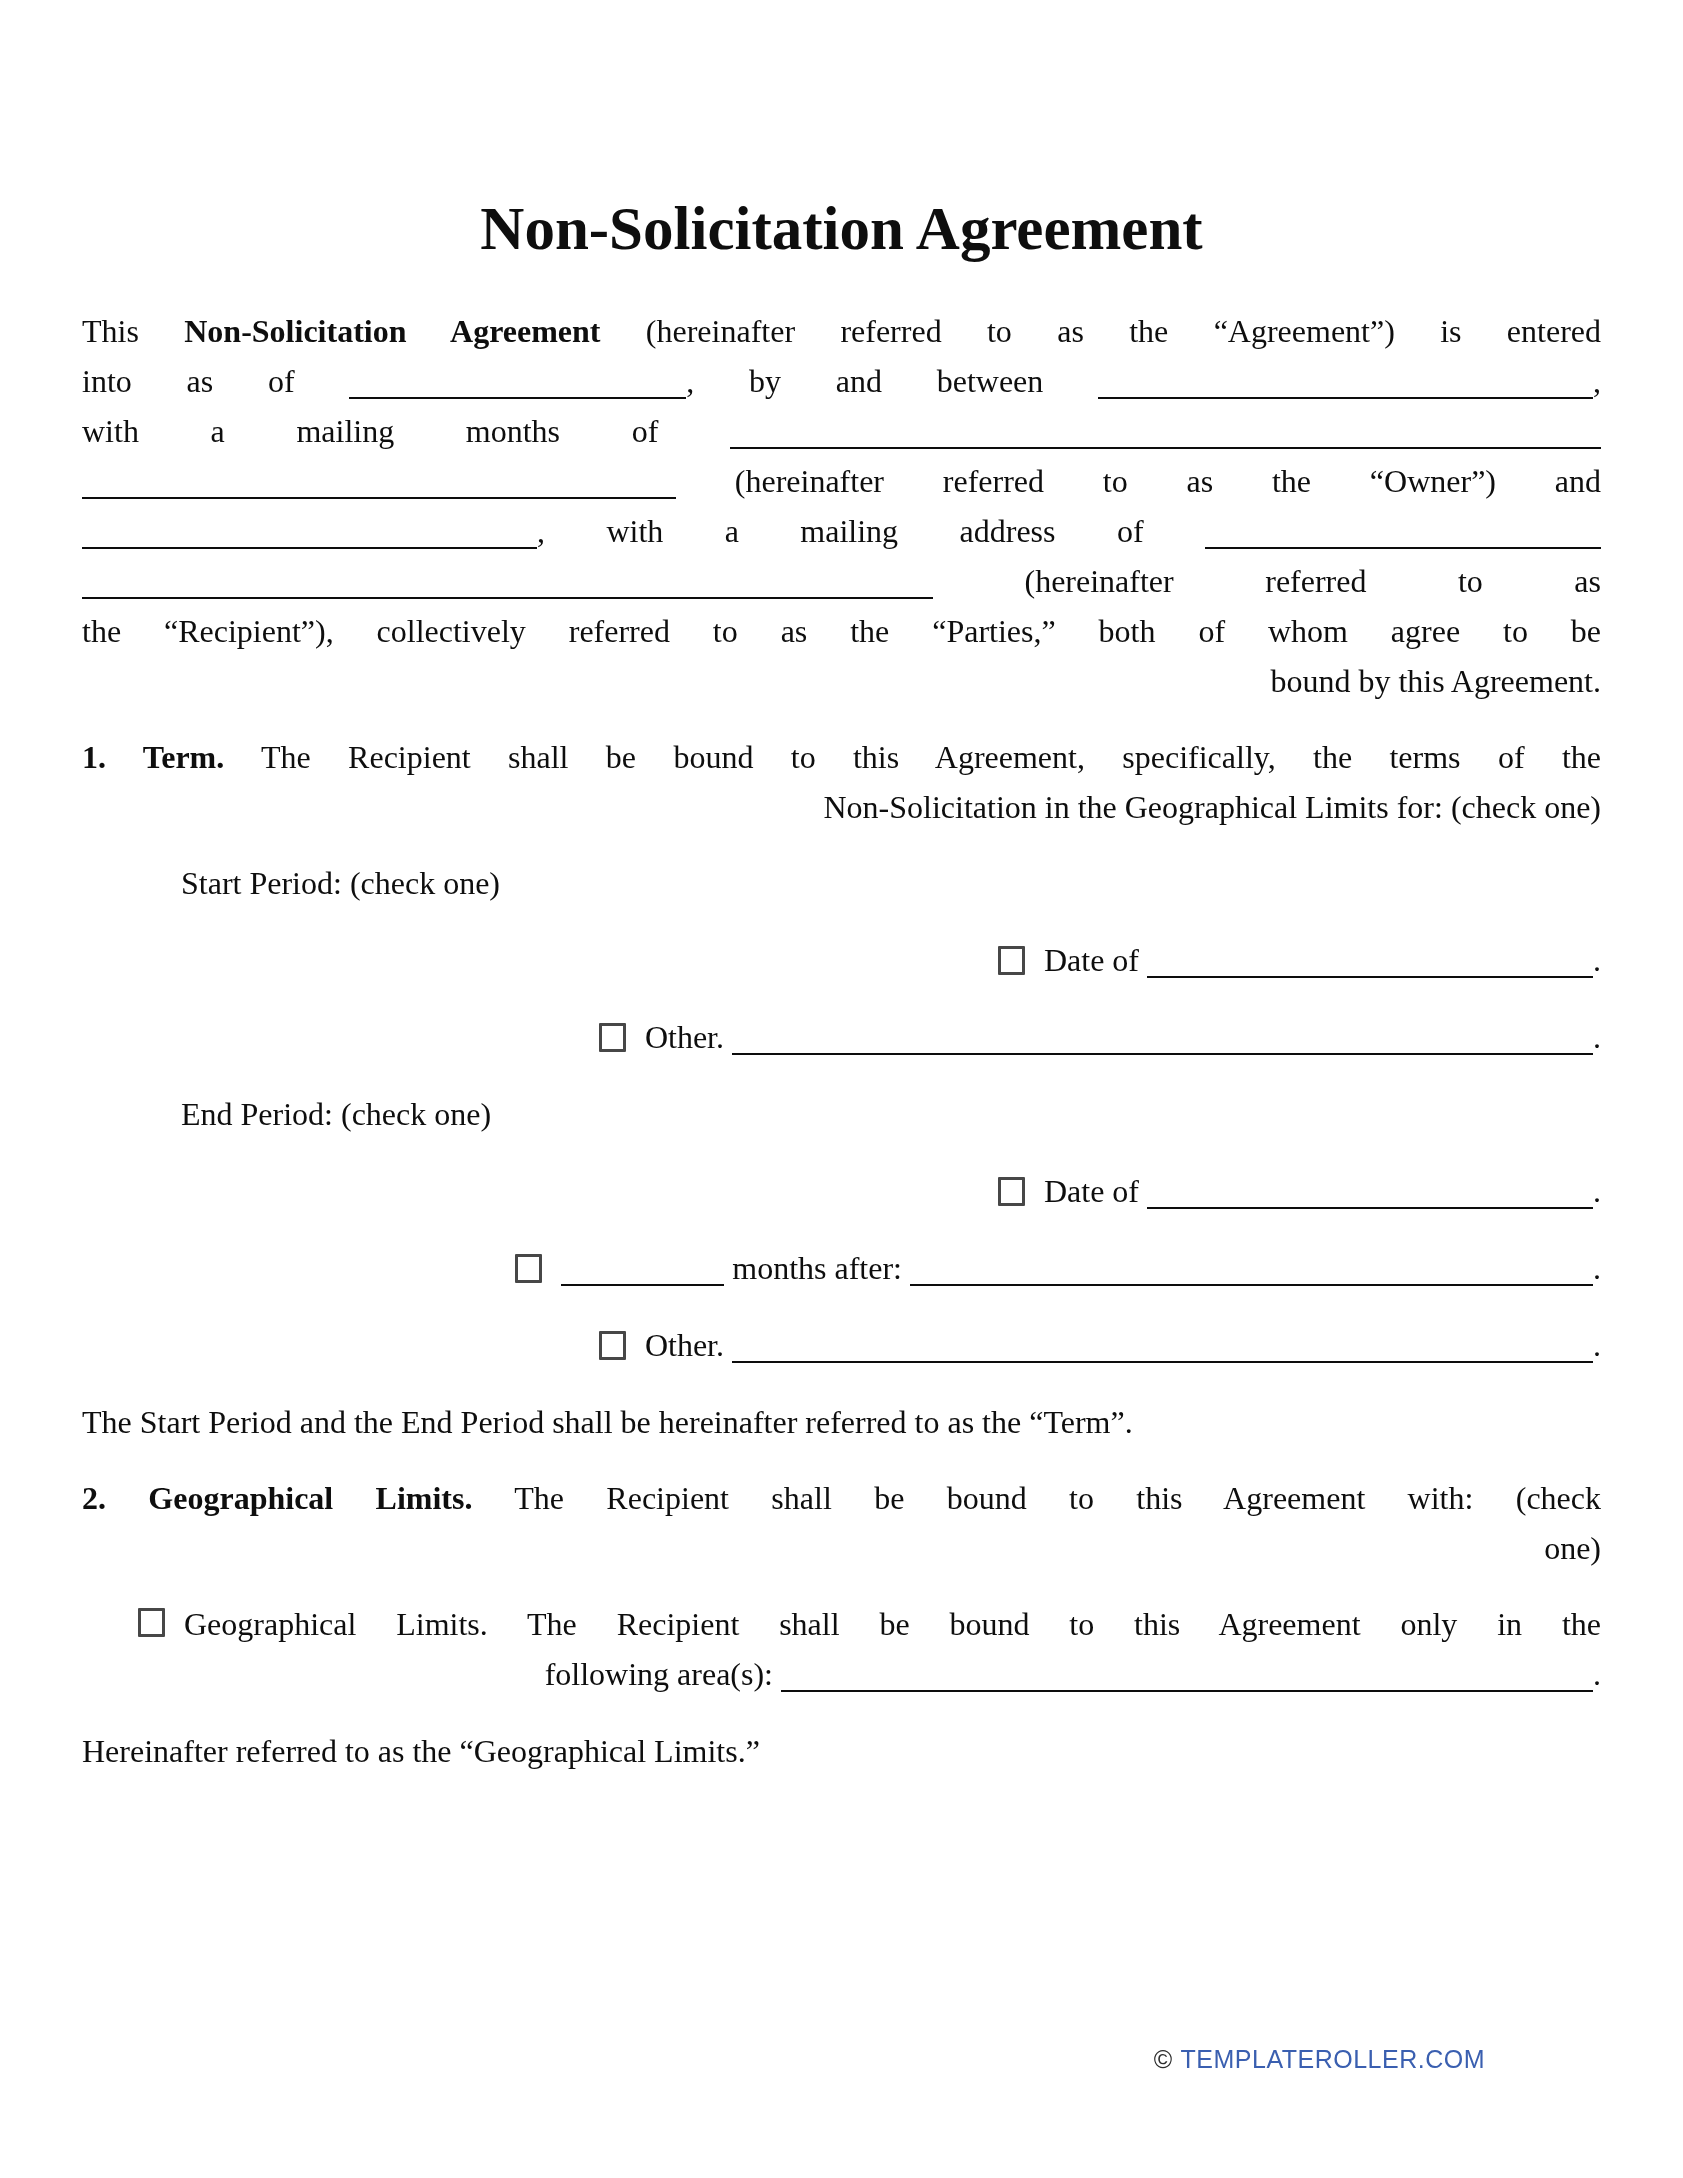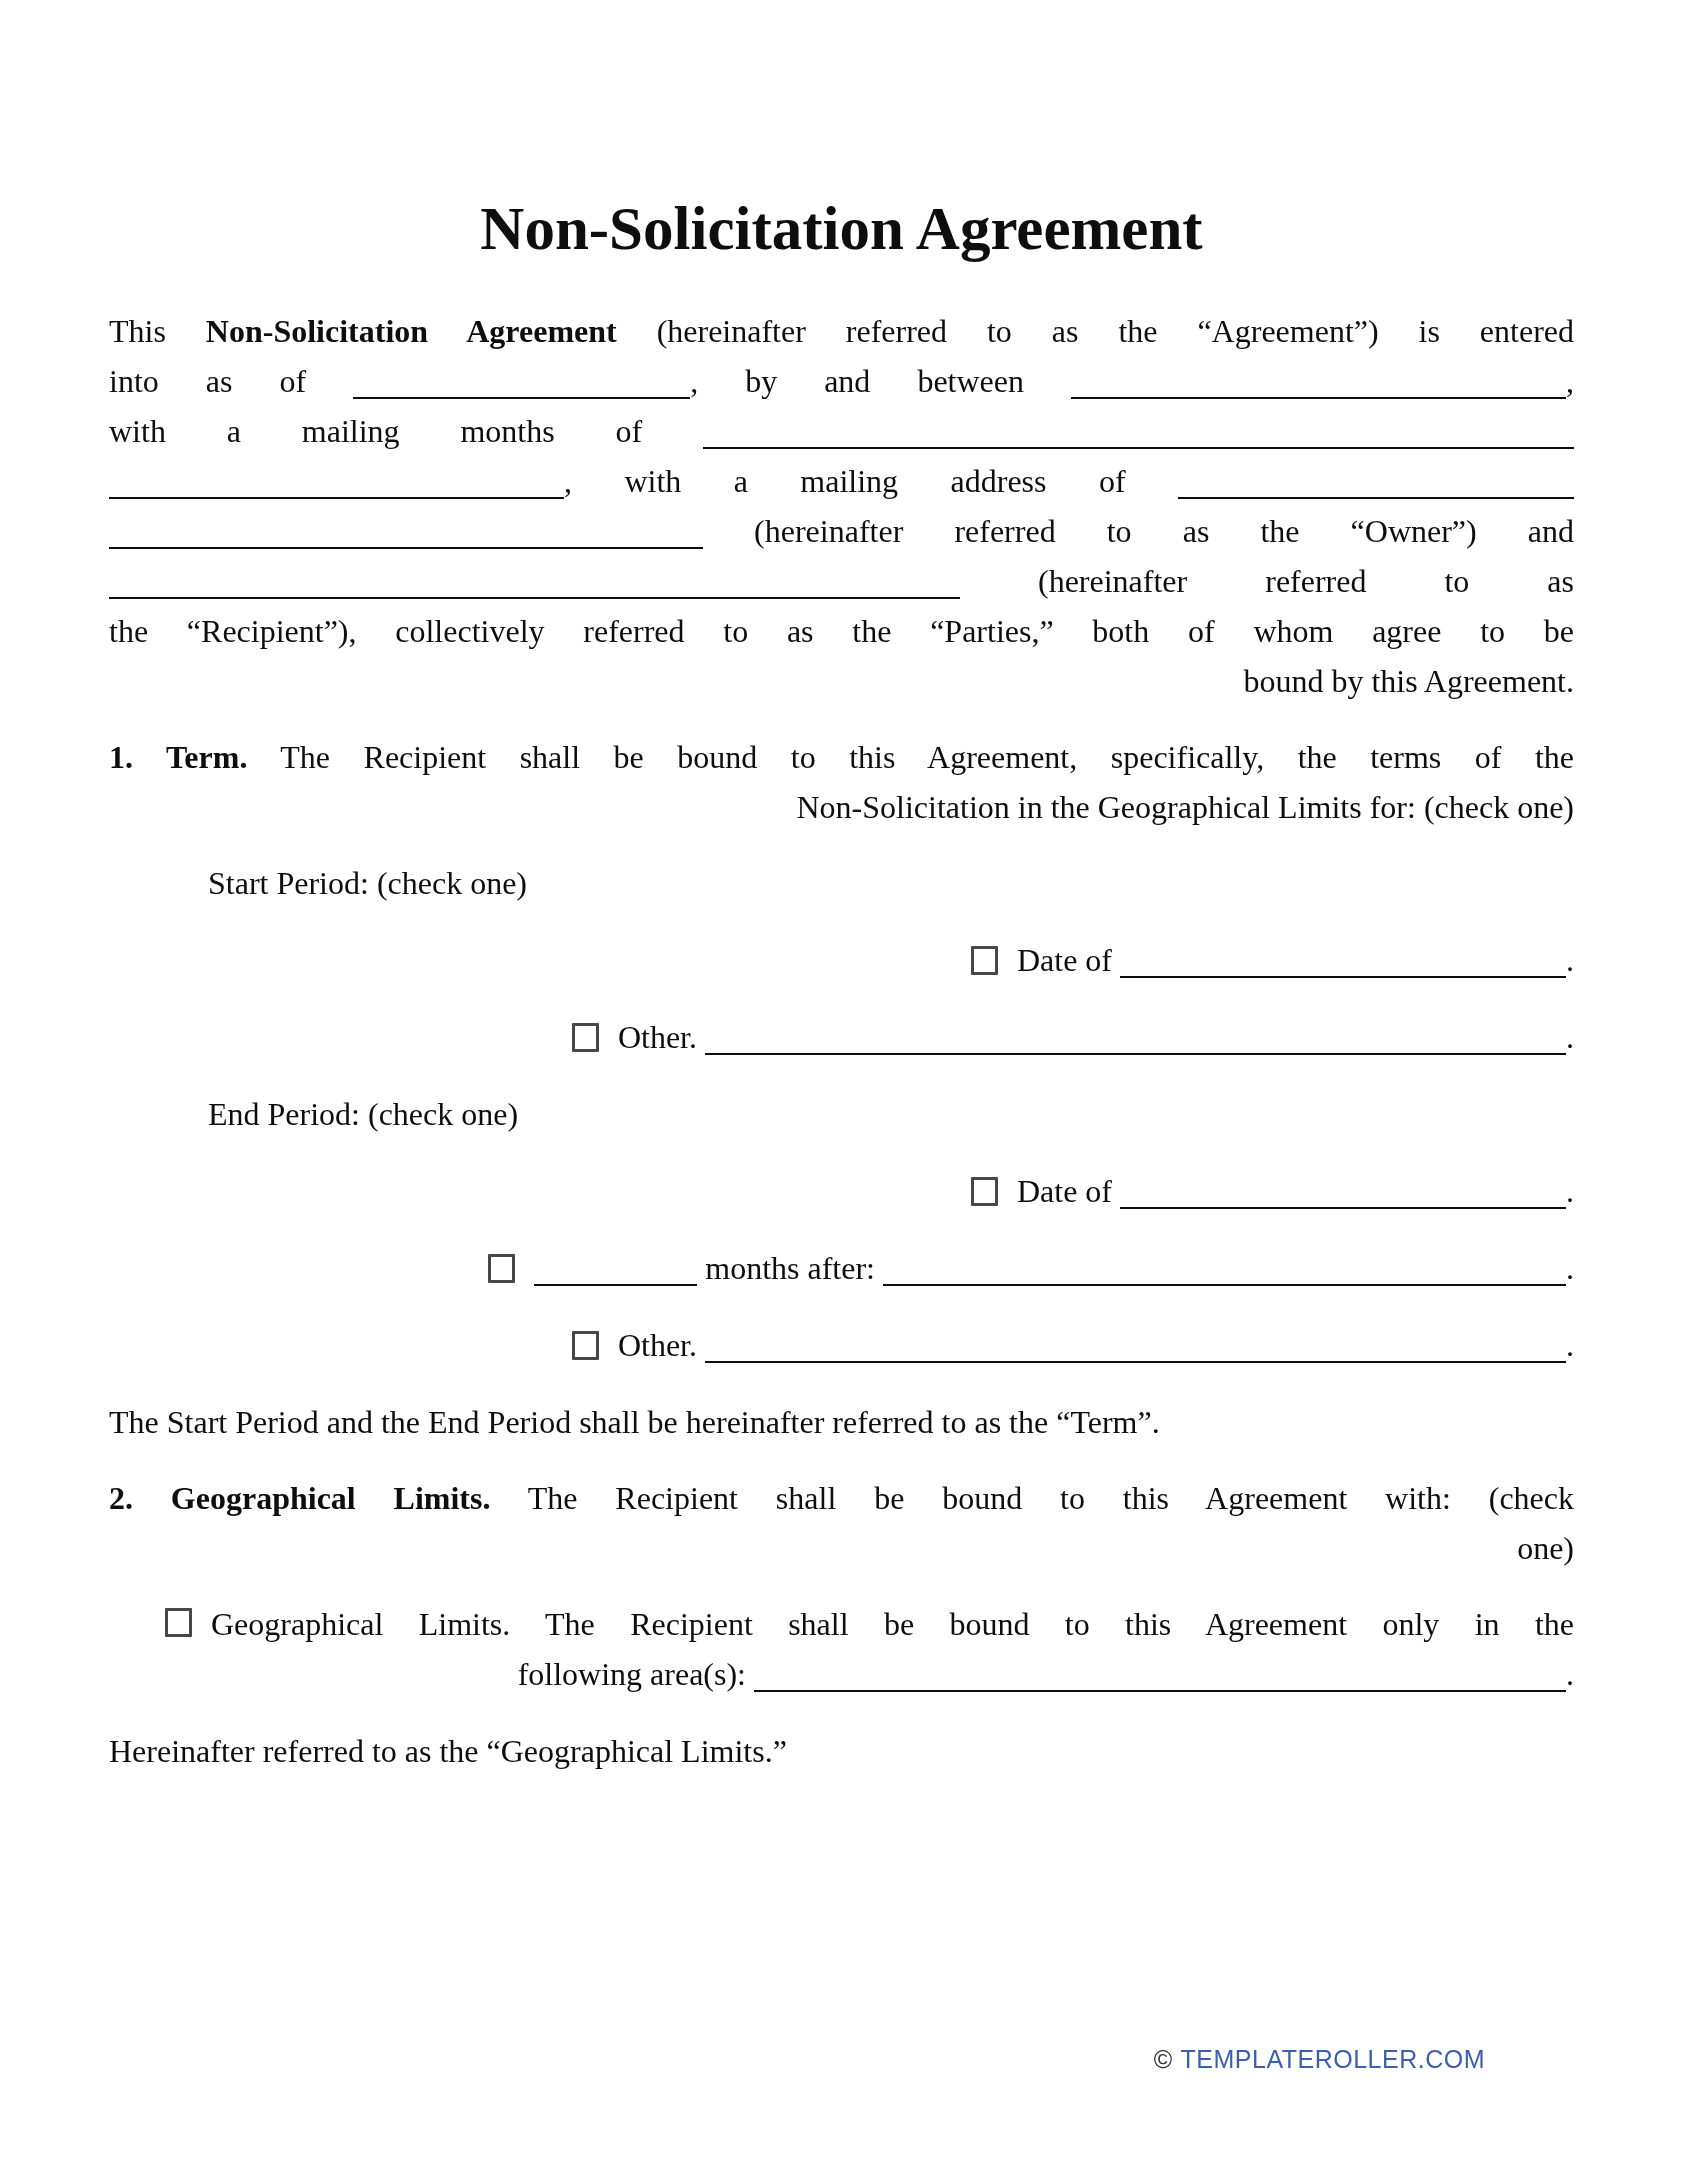--- a/index.html
+++ b/index.html
@@ -1,21 +1,21 @@
 <!DOCTYPE html>
 <html><head>
 <meta charset="utf-8">
 <style>
   html, body { margin: 0; padding: 0; background: #ffffff; }
   body {
     width: 1683px; height: 2178px; position: relative;
     font-family: "Liberation Serif", "DejaVu Serif", serif;
     font-size: 32px; color: #0e0e0e;
   }
-  .content { padding: 0 109px; }
+  .content { padding: 0 82px; }
   .title {
     margin: 0; padding-top: 194px; margin-bottom: 42px;
     text-align: center; font-size: 61px; font-weight: bold; line-height: 1.15;
     letter-spacing: 0px;
   }
   .para { line-height: 50px; }
   .mb { margin-bottom: 26px; }
   .jline { text-align: justify; text-align-last: justify; }
   .line { text-align: right; }
   b { font-weight: bold; }
@@ -64,26 +64,26 @@
     <div class="jline">
       <span>into as of</span>
       <span class="blank w340"></span><span>, by and between</span>
       <span class="blank w500"></span><span>,</span>
     </div>
     <div class="jline">
       <span>with a mailing months of</span>
       <span class="blank w880"></span>
     </div>
     <div class="jline">
+      <span class="blank w600"></span>
+      <span>(hereinafter referred to as the “Owner”) and</span>
+    </div>
+    <div class="jline">
       <span class="blank w460"></span><span>, with a mailing address of</span>
       <span class="blank w400"></span>
-    </div>
-    <div class="jline">
-      <span class="blank w600"></span>
-      <span>(hereinafter referred to as the “Owner”) and</span>
     </div>
     <div class="jline">
       <span class="blank w860"></span>
       <span>(hereinafter referred to as</span>
     </div>
     <div class="jline">the “Recipient”), collectively referred to as the “Parties,” both of whom agree to be</div>
     <div class="line">bound by this Agreement.</div>
   </div>
 
   <div class="para mb">

